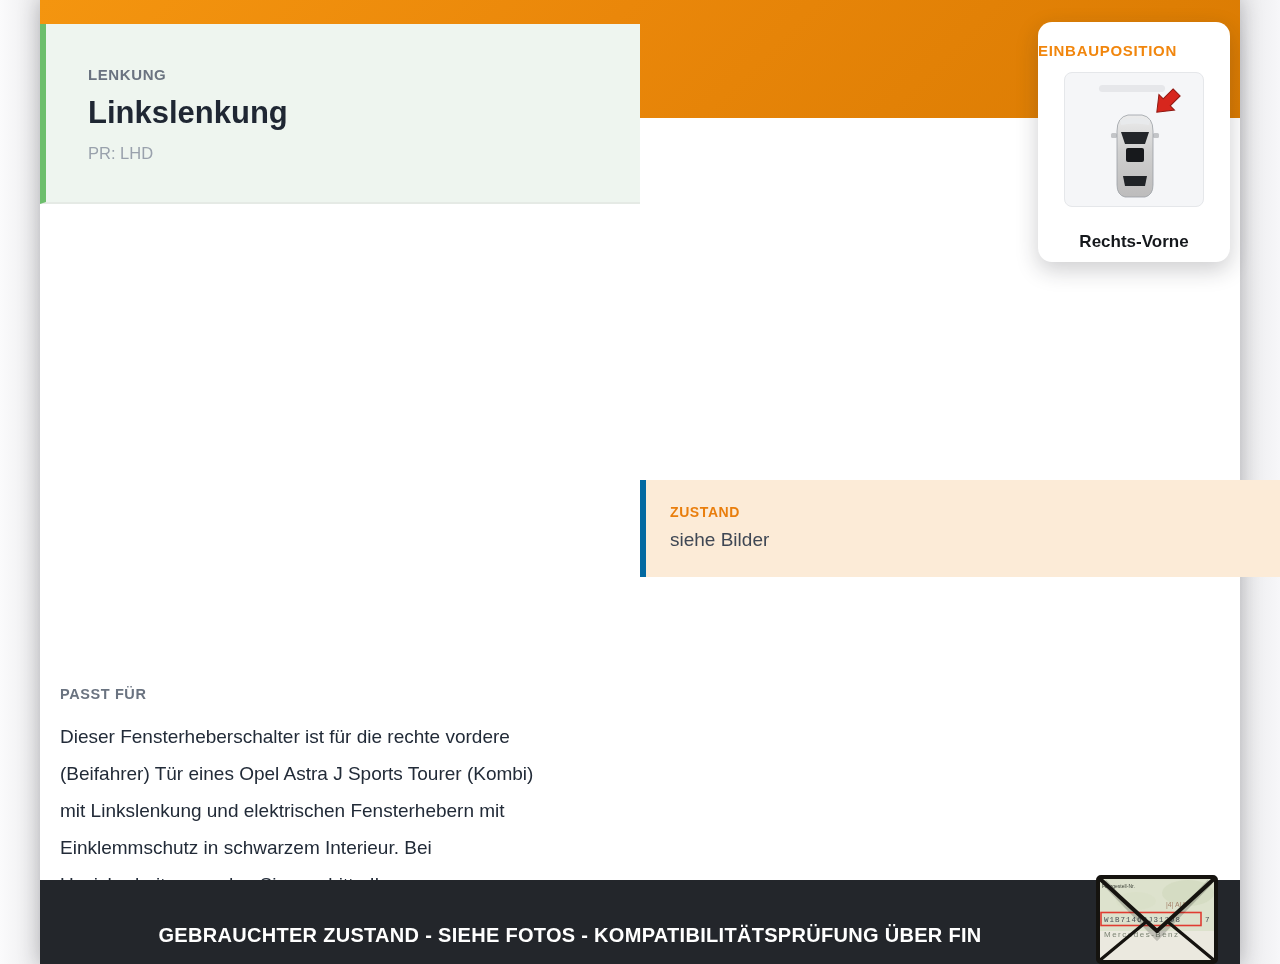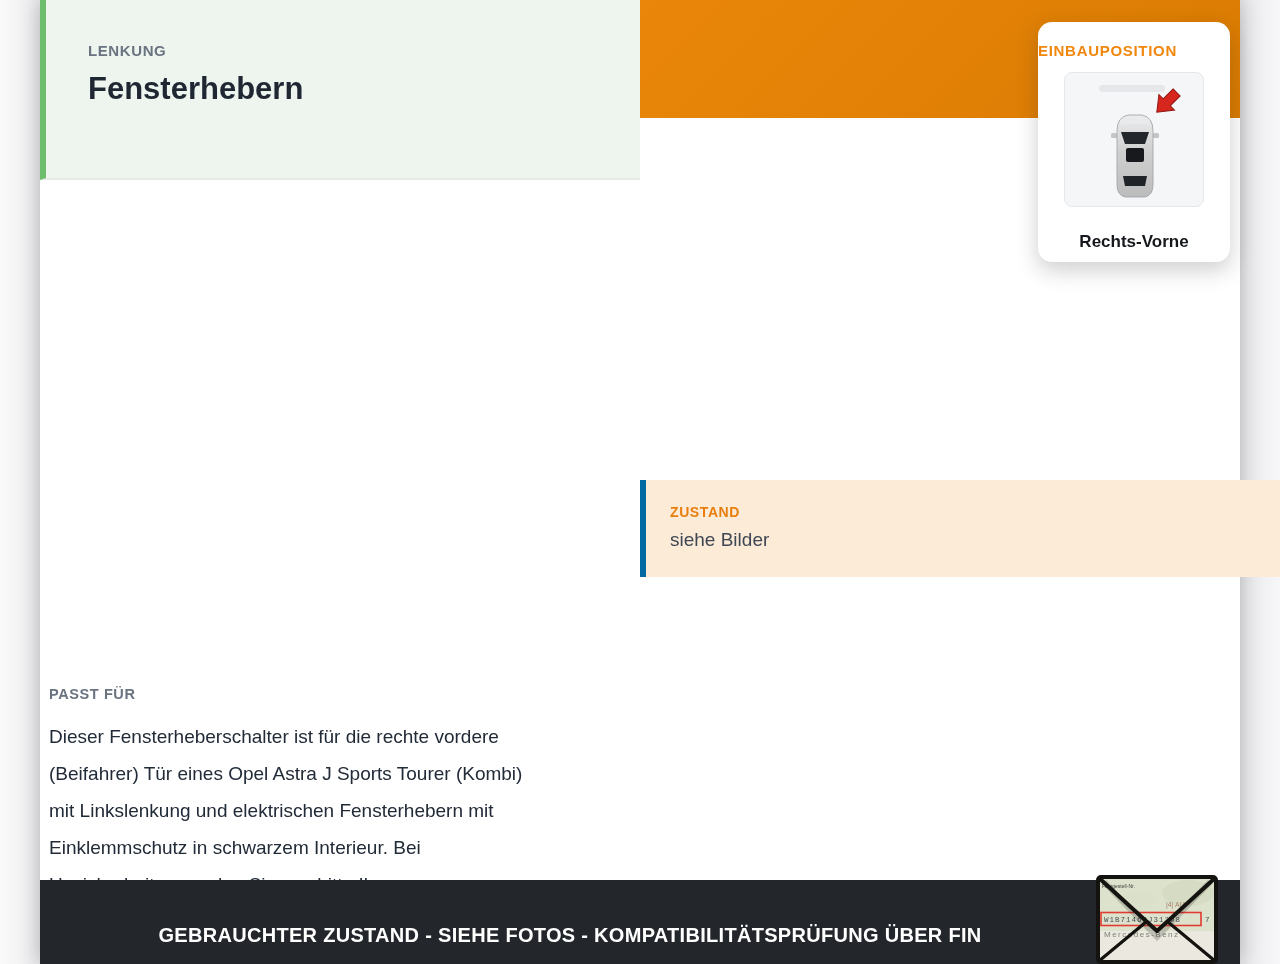--- a/index.html
+++ b/index.html
@@ -19,21 +19,21 @@
   .hdr {
     position:absolute; left:0; top:0; width:1200px; height:118px;
     background:linear-gradient(135deg,#f4950f 0%,#ea870a 45%,#da7b02 100%);
     display:flex; align-items:center; padding-left:60px;
   }
   .hdr h1 { color:#ffffff; font-size:44px; font-weight:700; letter-spacing:.5px; }
   
   .card { position:absolute; }
   .card.green {
     background:#eef5ef; border-left:6px solid #6cbe6c;
-    padding:42px 20px 0 42px; width:600px; height:178px;
+    padding:42px 20px 0 42px; width:600px; height:178px;margin-top:24px;
   }
   .card.green.divided { border-bottom:2px solid #e5eae5; height:180px; }
   .lbl { font-size:15px; font-weight:700; letter-spacing:.6px; color:#6a7380; }
   .val { font-size:31px; font-weight:700; color:#1f2733; margin-top:12px; white-space:nowrap; }
   .pr  { font-size:16.5px; color:#99a1ac; margin-top:13px; }
   .c-r1c1 { left:0;   top:120; }
   .c-r1c2 { left:600; top:120; }
   .c-r2c1 { left:0;   top:300; }
   .c-r2c2 { left:600; top:300; }
   .c-r3c1 { left:0;   top:480; }
@@ -41,21 +41,21 @@
   .card.zustand {
     left:600px; top:480px; width:680px; height:97px;
     background:#fcebd7; border-left:6px solid #0369a1;
     padding:24px 20px 4px 24px;
   }
   .zu-lbl { font-size:14px; font-weight:700; letter-spacing:.6px; color:#e97e0d; }
   .zu-val { font-size:19px; color:#3f4754; margin-top:9px; }
   
   .card.passt {
     left:0; top:660px; width:600px; height:215px;
-    background:#ffffff; padding:26px 20px 0 9px;
+    background:#ffffff; padding:26px 20px 0 20px;
   }
   .pf-lbl { font-size:14.5px; font-weight:700; letter-spacing:.6px; color:#6a7380; }
   .pf-txt { font-size:19px; line-height:37px; color:#222b38; margin-top:16px; white-space:pre-line; }
   
   .bar { position:absolute; left:0; top:880px; width:1200px; height:84px; background:#23262b; }
   .bar-text {
     position:absolute; left:0; top:0; width:1060px; height:62px;
     display:flex; align-items:center; justify-content:center;
     color:#ffffff; font-size:20px; font-weight:700; letter-spacing:.3px; white-space:nowrap;margin-top:24px;
   }
@@ -102,21 +102,22 @@
   </section>
 
   <section class="card green divided c-r2c2">
     <div class="lbl">KAROSSERIE</div>
     <div class="val">Sports Tourer (Kombi)</div>
     <div class="pr">PR: D35</div>
   </section>
 
   <section class="card green c-r3c1">
     <div class="lbl">LENKUNG</div>
-    <div class="val">Fensterhebern</div>
+    <div class="val">Linkslenkung</div>
+    <div class="pr">PR: LHD</div>
   </section>
 
   <section class="card zustand">
     <div class="zu-lbl">ZUSTAND</div>
     <div class="zu-val">siehe Bilder</div>
   </section>
 
   <section class="card passt">
     <div class="pf-lbl">PASST FÜR</div>
     <div class="pf-txt">Dieser Fensterheberschalter ist für die rechte vordere

